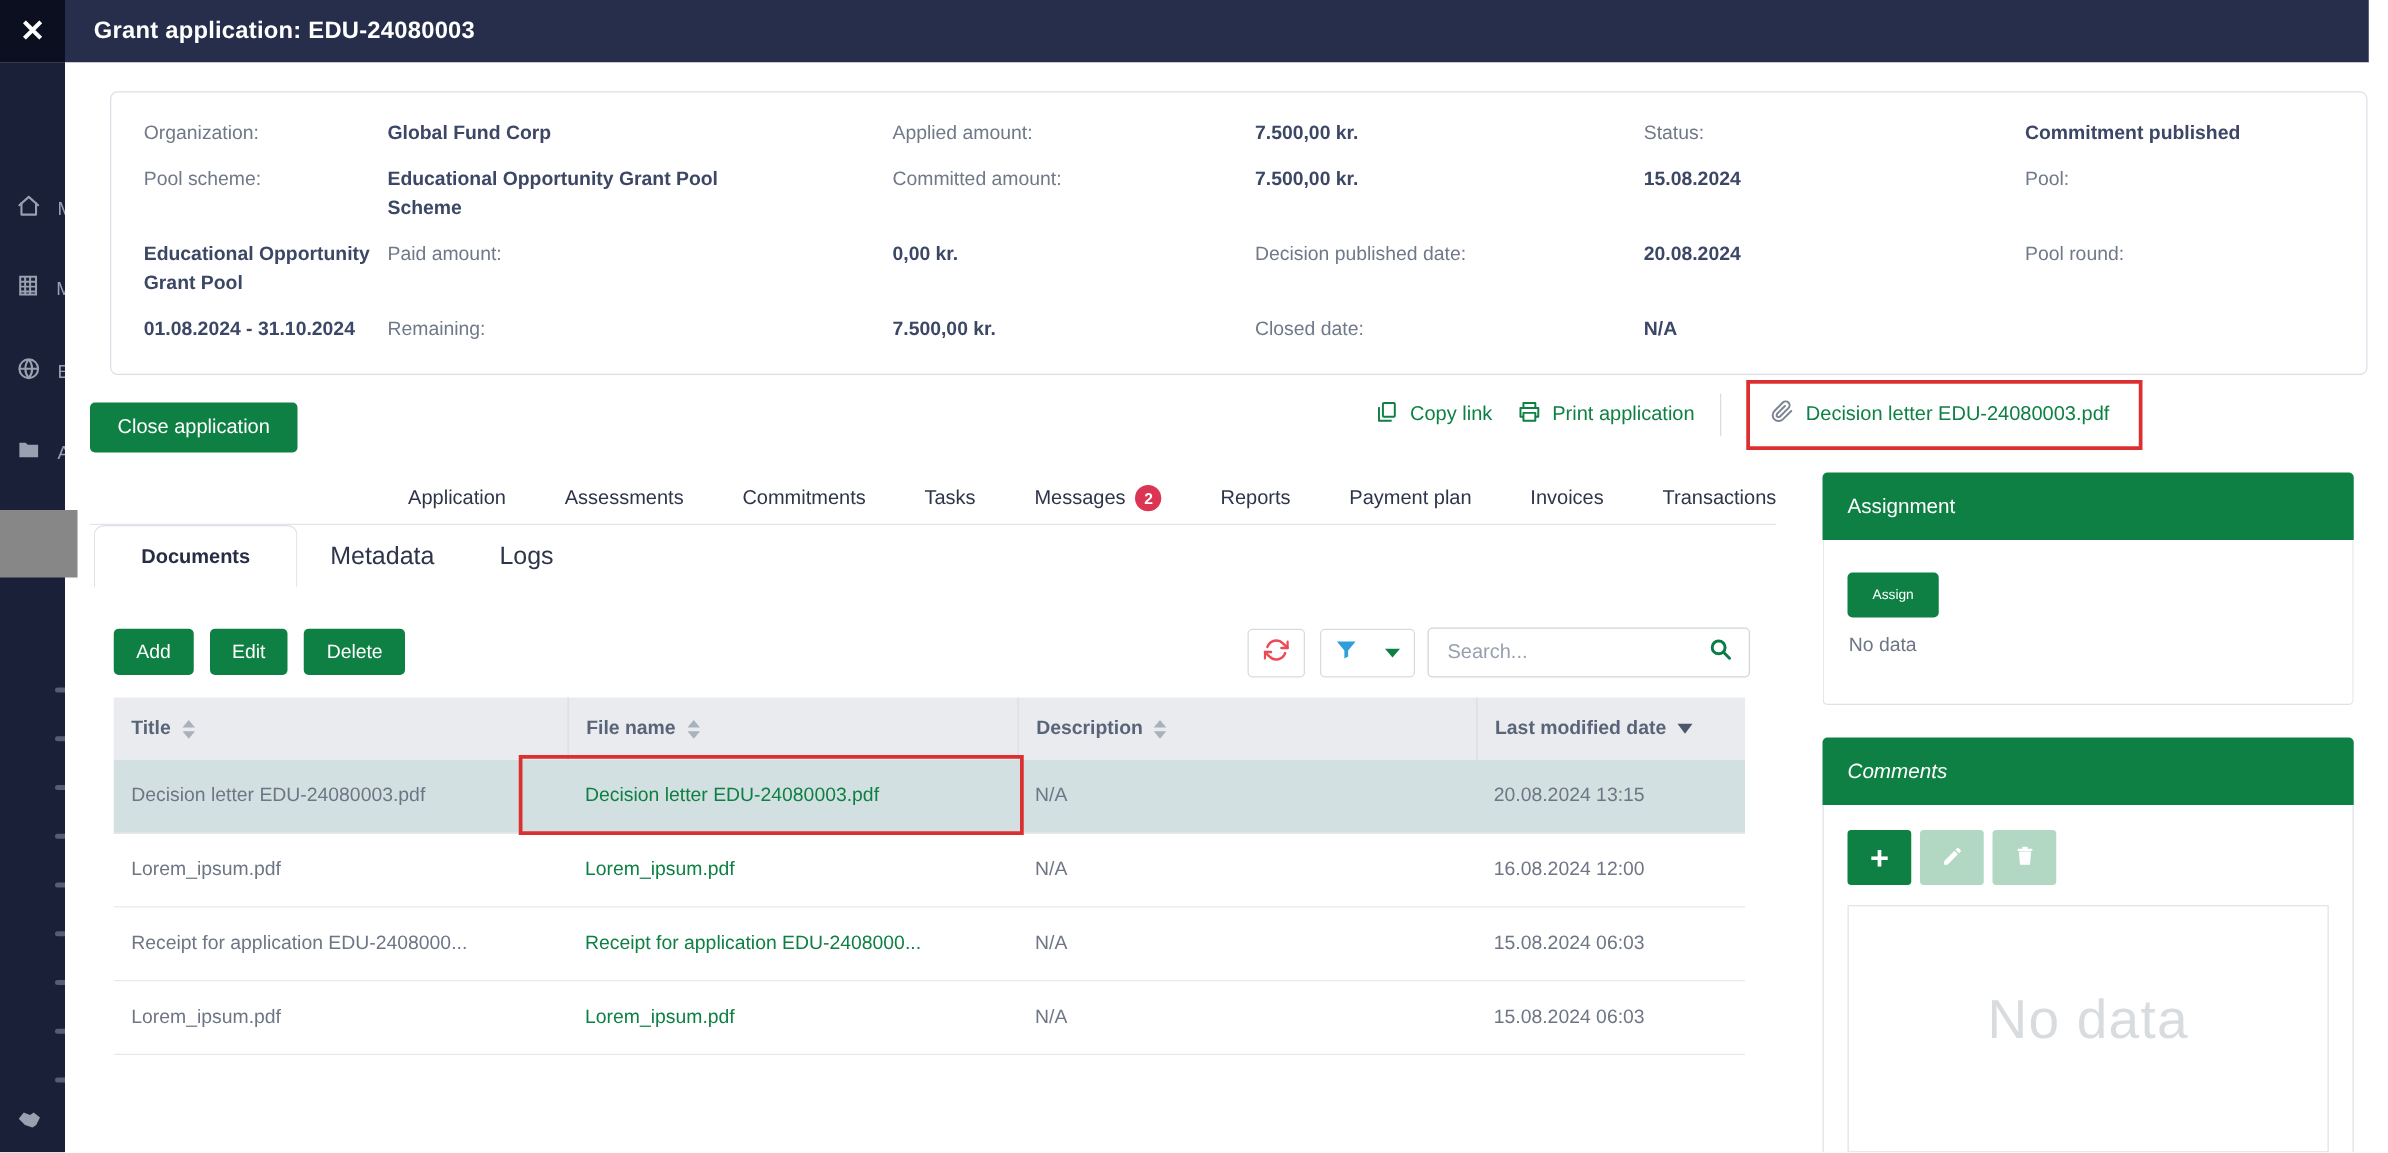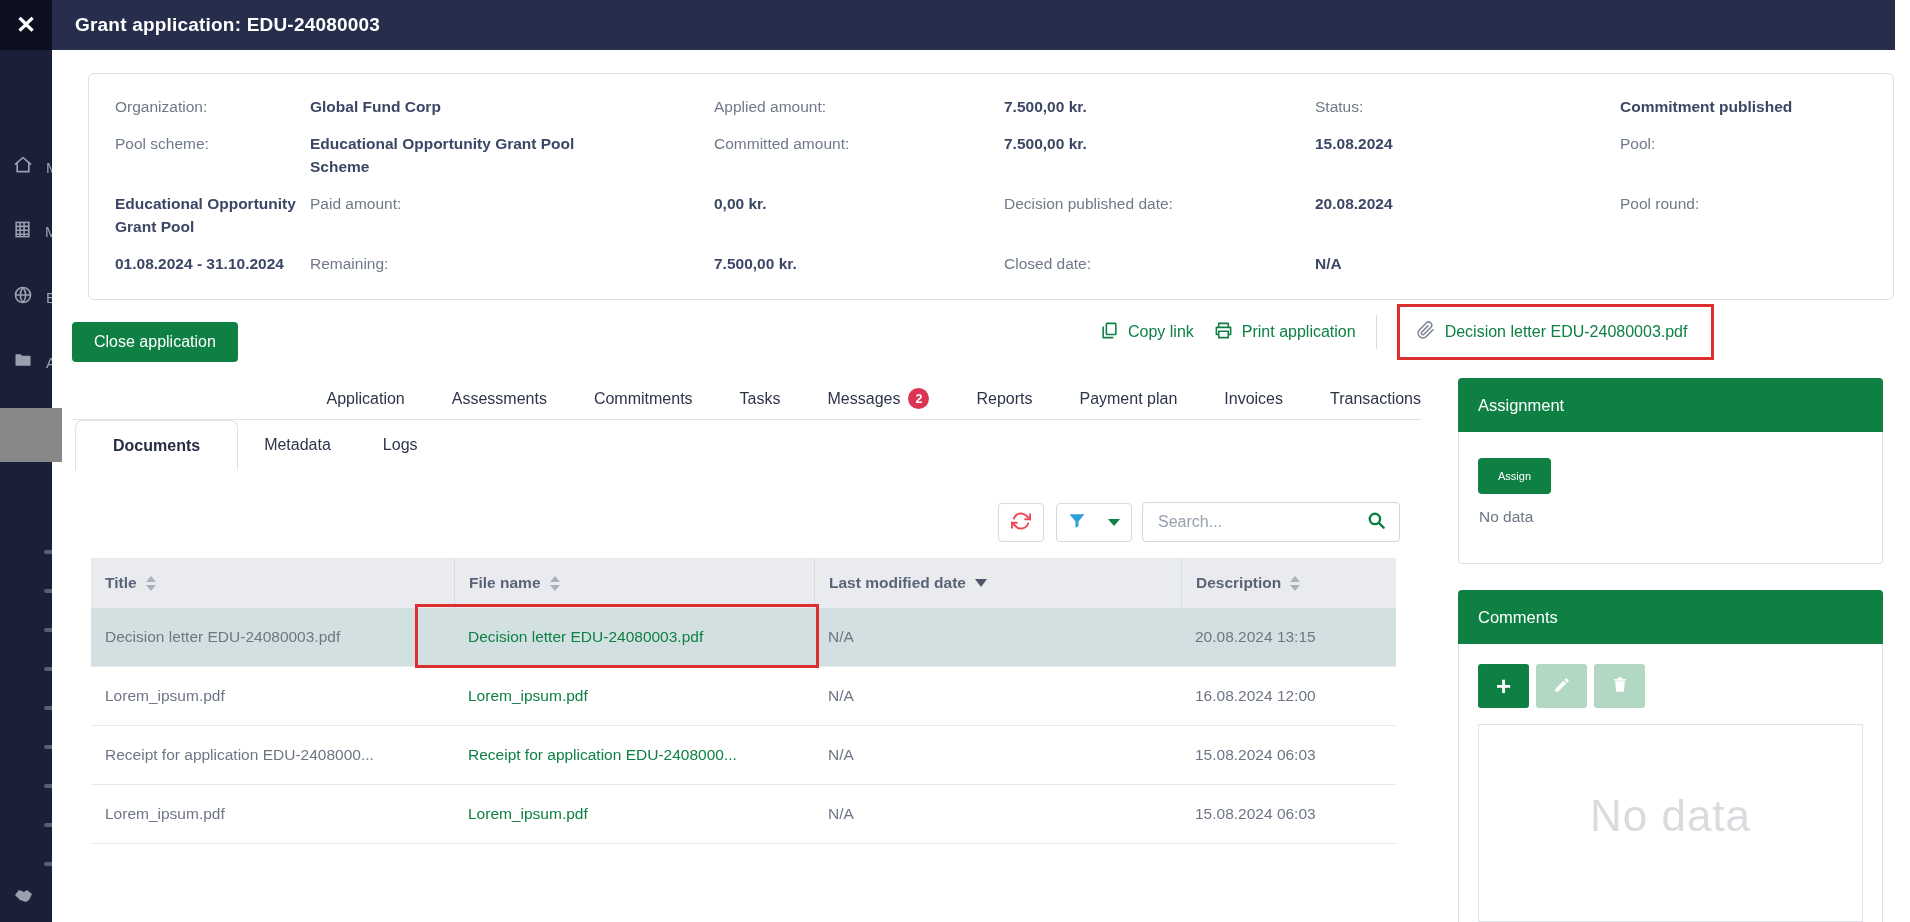--- a/index.html
+++ b/index.html
@@ -44,21 +44,21 @@
        gap:47px;padding-left:23px;box-sizing:border-box;border-bottom:1px solid #e1e5e9;
        font-size:16px;color:#2e354a;justify-content:flex-end;}
   .tab{display:flex;align-items:center;gap:8px;cursor:pointer;white-space:nowrap;}
   .badge{width:21px;height:21px;border-radius:50%;background:#dc3553;color:#fff;font-size:12.5px;
        font-weight:bold;display:flex;align-items:center;justify-content:center;}
   
   .subtabs{position:absolute;left:72px;top:420px;height:50px;display:flex;align-items:stretch;}
   .subtab-active{margin-left:3px;display:flex;align-items:center;padding:0 37px;border:1px solid #dee2e6;
        border-bottom:none;border-radius:8px 8px 0 0;font-weight:bold;color:#262d45;font-size:16px;
        background:#fff;cursor:pointer;}
-  .subtab{display:flex;align-items:center;padding:0 26px;color:#2e354a;font-size:16px;cursor:pointer;}
+  .subtab{display:flex;align-items:center;padding:0 26px;color:#2e354a;font-size:20px;cursor:pointer;}
   
   .toolbar-left{position:absolute;left:91px;top:503px;display:flex;gap:13px;}
   .btn-green{height:37px;padding:0 18px;background:#0e8044;color:#fff;font-size:15.5px;border:none;
        border-radius:4px;display:flex;align-items:center;cursor:pointer;font-family:"Liberation Sans", sans-serif;}
   .refresh-btn{position:absolute;left:998px;top:503px;width:46px;height:39px;border:1px solid #d7dbe0;
        border-radius:4px;background:#fff;display:flex;align-items:center;justify-content:center;
        box-sizing:border-box;cursor:pointer;}
   .filter-group{position:absolute;left:1056px;top:503px;height:39px;display:flex;border:1px solid #d7dbe0;
        border-radius:4px;background:#fff;box-sizing:border-box;}
   .filter-main{width:40px;display:flex;align-items:center;justify-content:center;cursor:pointer;}
@@ -256,20 +256,25 @@
         <span>Transactions</span>
       </div>
   </div>
 
   <div class="subtabs">
     <div class="subtab-active">Documents</div>
     <div class="subtab">Metadata</div>
     <div class="subtab">Logs</div>
   </div>
 
+  <div class="toolbar-left">
+    <button class="btn-green">Add</button>
+    <button class="btn-green">Edit</button>
+    <button class="btn-green">Delete</button>
+  </div>
   <div class="refresh-btn">
     <span><svg width="20" height="20" viewBox="0 0 24 24" fill="none" stroke="#ed4956" stroke-width="2.4" stroke-linecap="round" stroke-linejoin="round">
           <path d="M23 4v6h-6"></path>
           <path d="M1 20v-6h6"></path>
           <path d="M3.5 9a9 9 0 0114.9-3.4L23 10M1 14l4.6 4.4A9 9 0 0020.5 15"></path>
         </svg></span>
   </div>
   <div class="filter-group">
     <div class="filter-main">
       <span><svg width="18" height="18" viewBox="0 0 24 24">
@@ -298,30 +303,30 @@
           </span>
       </div>
       <div class="th">
         <span>File name</span>
         <span class="sortpair">
             <span class="tri-up"></span>
             <span class="tri-down"></span>
           </span>
       </div>
       <div class="th">
-        <span>Last modified date</span>
-        <span class="tri-down-dark"></span>
-      </div>
-      <div class="th">
         <span>Description</span>
         <span class="sortpair">
             <span class="tri-up"></span>
             <span class="tri-down"></span>
           </span>
       </div>
+      <div class="th">
+        <span>Last modified date</span>
+        <span class="tri-down-dark"></span>
+      </div>
     </div>
     <div class="trow selected">
       <div class="td">Decision letter EDU-24080003.pdf</div>
       <div class="td filelink">Decision letter EDU-24080003.pdf</div>
       <div class="td">N/A</div>
       <div class="td">20.08.2024 13:15</div>
     </div>
     <div class="trow">
       <div class="td">Lorem_ipsum.pdf</div>
       <div class="td filelink">Lorem_ipsum.pdf</div>
@@ -343,21 +348,21 @@
   </div>
   <div class="redbox-file"></div>
 
   <div class="panel-header" style="top:378px;">
     <span>Assignment</span>
   </div>
   <div class="assign-body"></div>
   <button class="assign-btn">Assign</button>
   <div class="assign-empty">No data</div>
 
-  <div class="panel-header" style="top:590px;">
+  <div class="panel-header" style="top:590px;font-style:italic;">
     <span>Comments</span>
   </div>
   <div class="comments-body"></div>
   <div class="cbtns">
     <button class="cbtn add">
         <span>+</span>
       </button>
     <button class="cbtn dis">
       <span><svg width="18" height="18" viewBox="0 0 24 24">
             <path d="M3 17.25V21h3.75L17.8 9.94l-3.75-3.75zM20.7 7a1 1 0 000-1.4L18.4 3.3a1 1 0 00-1.4 0l-1.8 1.8 3.75 3.75z" fill="#fff"></path>

